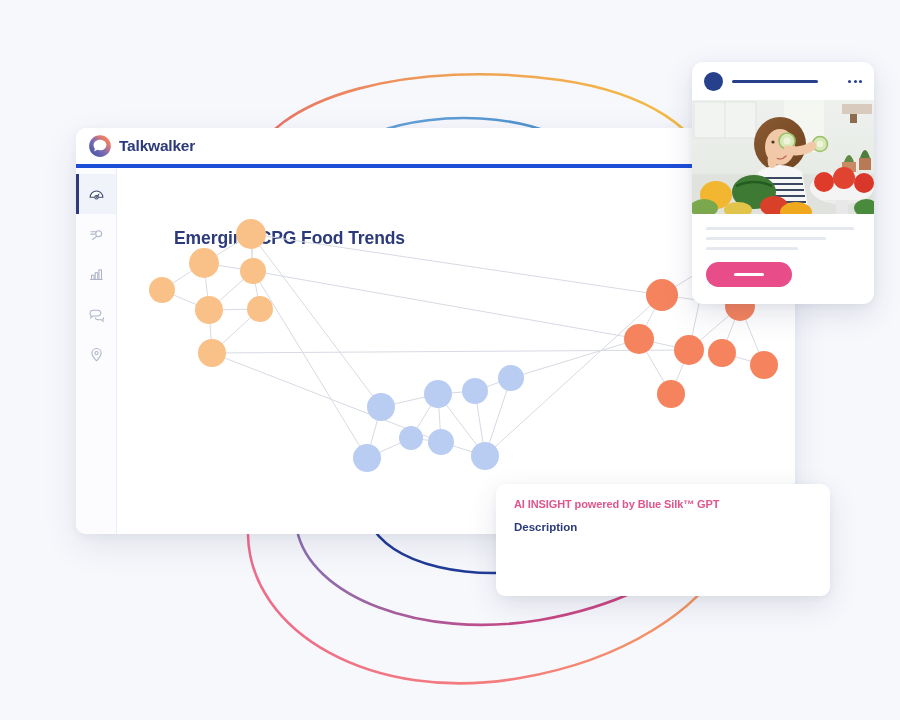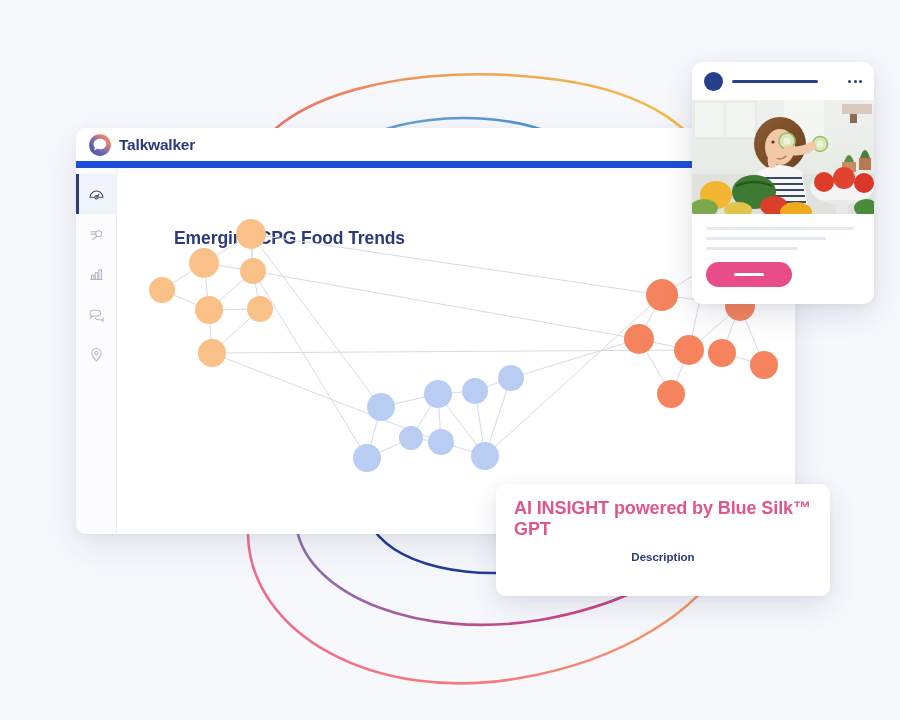--- a/index.html
+++ b/index.html
@@ -22,21 +22,21 @@
     width:719px; height:406px;
     background:#ffffff;
     border-radius:10px;
     box-shadow:0 12px 34px rgba(40,50,90,.10), 0 2px 8px rgba(40,50,90,.05);
     overflow:hidden;
   }
   .dash-header {
     height:40px; background:#fff;
     display:flex; align-items:center;
     padding-left:12px;
-    border-bottom:7px solid #1d4ed8;
+    border-bottom:4px solid #1d4ed8;
   }
   .logo-wrap { display:flex; align-items:center; gap:7px; }
   .logo-mark { width:24px; height:24px; display:block; }
   .logo-text {
     font-size:15.5px; font-weight:700; color:#2b3a7a;
     letter-spacing:-.2px;
   }
 
   .dash-body { display:flex; height:366px; }
 
@@ -95,25 +95,25 @@
 
   
   .insight {
     position:absolute; left:496px; top:484px;
     width:334px; height:112px;
     background:#fff; border-radius:9px;
     box-shadow:0 10px 30px rgba(40,50,90,.12), 0 2px 7px rgba(40,50,90,.05);
     padding:14px 18px 0 18px;
   }
   .insight-title {
-    font-size:18px; font-weight:700; color:#e0558b;
+    font-size:11px; font-weight:700; color:#e0558b;
     letter-spacing:-.1px; margin-bottom:11px;
   }
   .insight-sub {
-    font-size:11.5px; font-weight:700; color:#2b3a7a; margin-bottom:7px;text-align:center;
+    font-size:11.5px; font-weight:700; color:#2b3a7a; margin-bottom:7px;
   }
   .insight-body {
     font-size:11.2px; line-height:1.55; color:#3c4663;
   }
 </style>
 </head>
 <body>
 
 <div id="stage">
 

